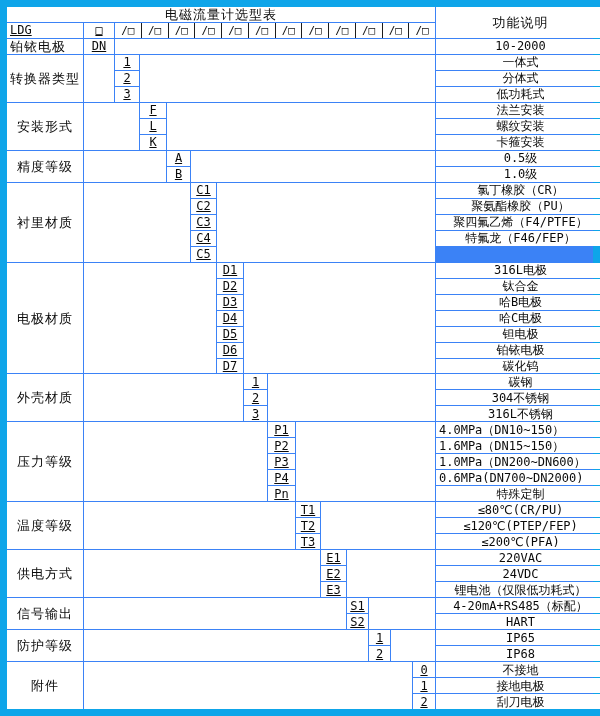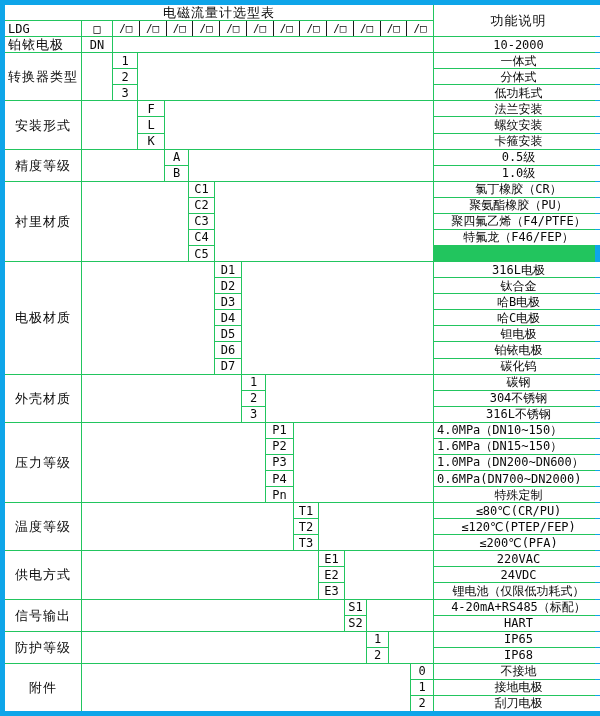--- a/index.html
+++ b/index.html
@@ -4,36 +4,36 @@
 <style>
   html,body{margin:0;padding:0;background:#ffffff;}
   .sheet{
     width:600px;height:716px;box-sizing:border-box;
     font-family:"DejaVu Sans","Liberation Sans",sans-serif;
     color:#0a0a0a;
   }
   .grid{
     display:grid;
     width:600px;height:716px;box-sizing:border-box;
-    border:5px solid #0ea5e9;
-    background:#22c55e;
+    border:7px solid #0ea5e9;
+    background:#3b82f6;
     gap:1px;
     grid-template-columns:76px 30px 24px 26px 23px 25px 26px 23px 27px 24px 25px 21px 21px 21px 22px 169px;
     grid-template-rows:repeat(44,1fr);
   }
   .c{
     background:#ffffff;
     display:flex;align-items:center;justify-content:center;
     font-size:12px;line-height:1;overflow:hidden;white-space:nowrap;
   }
   .c.left{justify-content:flex-start;padding-left:3px;}
   .c.title{font-size:13px;letter-spacing:1px;}
   .c.hdr{font-size:13px;letter-spacing:1px;}
   .c.lbl{font-size:13px;letter-spacing:1px;}
-  .c.code{font-family:"DejaVu Sans Mono","Liberation Mono",monospace;}
+  .c.code{font-family:"DejaVu Sans Mono","Liberation Mono",monospace;text-decoration:underline;}
   .c.desc{font-family:"DejaVu Sans Mono","DejaVu Sans",monospace;}
   .boxes{display:flex;align-items:stretch;padding:0;}
   .boxes .bx{
     flex:1;display:flex;align-items:center;justify-content:center;
     font-size:11px;border-left:1px solid #1b1b1b;
     font-family:"DejaVu Sans Mono","Liberation Mono",monospace;
   }
   .boxes .bx:first-child{border-left:none;}
 </style>
 </head>

